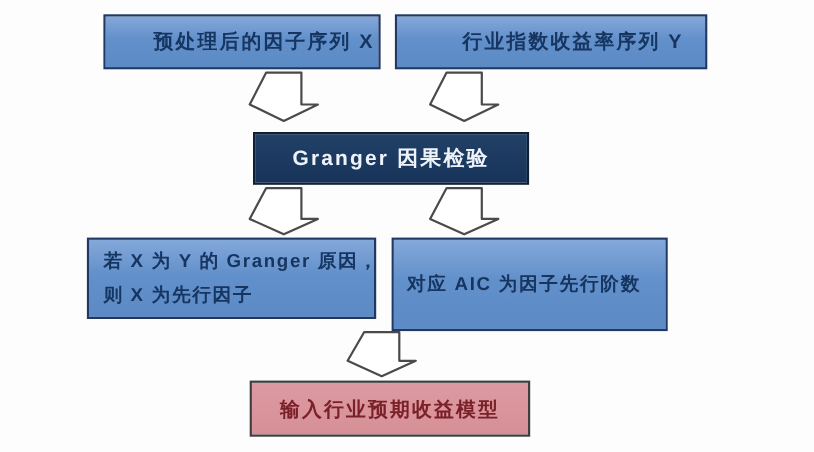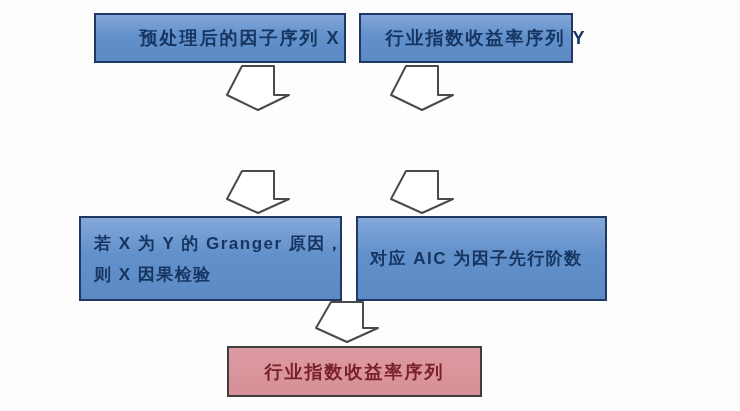--- a/index.html
+++ b/index.html
@@ -45,23 +45,23 @@
     background: linear-gradient(180deg, #224167 0%, #17335a 100%);
     border: 2px solid #0e2036;
     color: #eef3fb;
   }
   .box-pink {
     background: linear-gradient(180deg, #dd9aa2 0%, #d68f97 100%);
     border: 2px solid #3f3e3e;
     color: #7a2028;
   }
   .n0 { left: 94px;  top: 13px;  width: 252px; height: 50px; font-size: 18px; letter-spacing: 2px; }
-  .n1 { left: 359px; top: 13px;  width: 214px; height: 50px; font-size: 18px; letter-spacing: 2px; }
+  .n1 { left: 359px; top: 13px;  width: 284px; height: 50px; font-size: 18px; letter-spacing: 2px; }
   .n2 { left: 230px; top: 120px; width: 251px; height: 48px; font-size: 19px; letter-spacing: 2px; }
-  .n3 { left: 79px;  top: 216px; width: 263px; height: 85px; font-size: 17px; line-height: 31px; letter-spacing: 1.5px; padding-left: 13px; }
+  .n3 { left: 79px;  top: 216px; width: 263px; height: 74px; font-size: 17px; line-height: 31px; letter-spacing: 1.5px; padding-left: 13px; }
   .n4 { left: 356px; top: 216px; width: 251px; height: 85px; font-size: 17px; line-height: 31px; letter-spacing: 1.5px; padding-left: 12px; }
   .n5 { left: 227px; top: 346px; width: 255px; height: 51px; font-size: 18px; letter-spacing: 2px; }
   .node .line { white-space: nowrap; }
   .arrow {
     fill: #ffffff;
     stroke: #4a4a4a;
     stroke-width: 2;
     stroke-linejoin: round;
   }
 </style>
@@ -79,27 +79,30 @@
   </svg>
 
   <div class="node box-blue centered n0">
     <div class="line">预处理后的因子序列 X</div>
   </div>
 
   <div class="node box-blue centered n1">
     <div class="line">行业指数收益率序列 Y</div>
   </div>
 
+  <div class="node box-dark centered n2">
+    <div class="line">Granger 因果检验</div>
+  </div>
 
   <div class="node box-blue n3">
     <div class="line">若 X 为 Y 的 Granger 原因，</div>
-    <div class="line">则 X 因果检验</div>
+    <div class="line">则 X 为先行因子</div>
   </div>
 
   <div class="node box-blue n4">
     <div class="line">对应 AIC 为因子先行阶数</div>
   </div>
 
   <div class="node box-pink centered n5">
-    <div class="line">行业指数收益率序列</div>
+    <div class="line">输入行业预期收益模型</div>
   </div>
 
 </div>
 
 </body></html>

